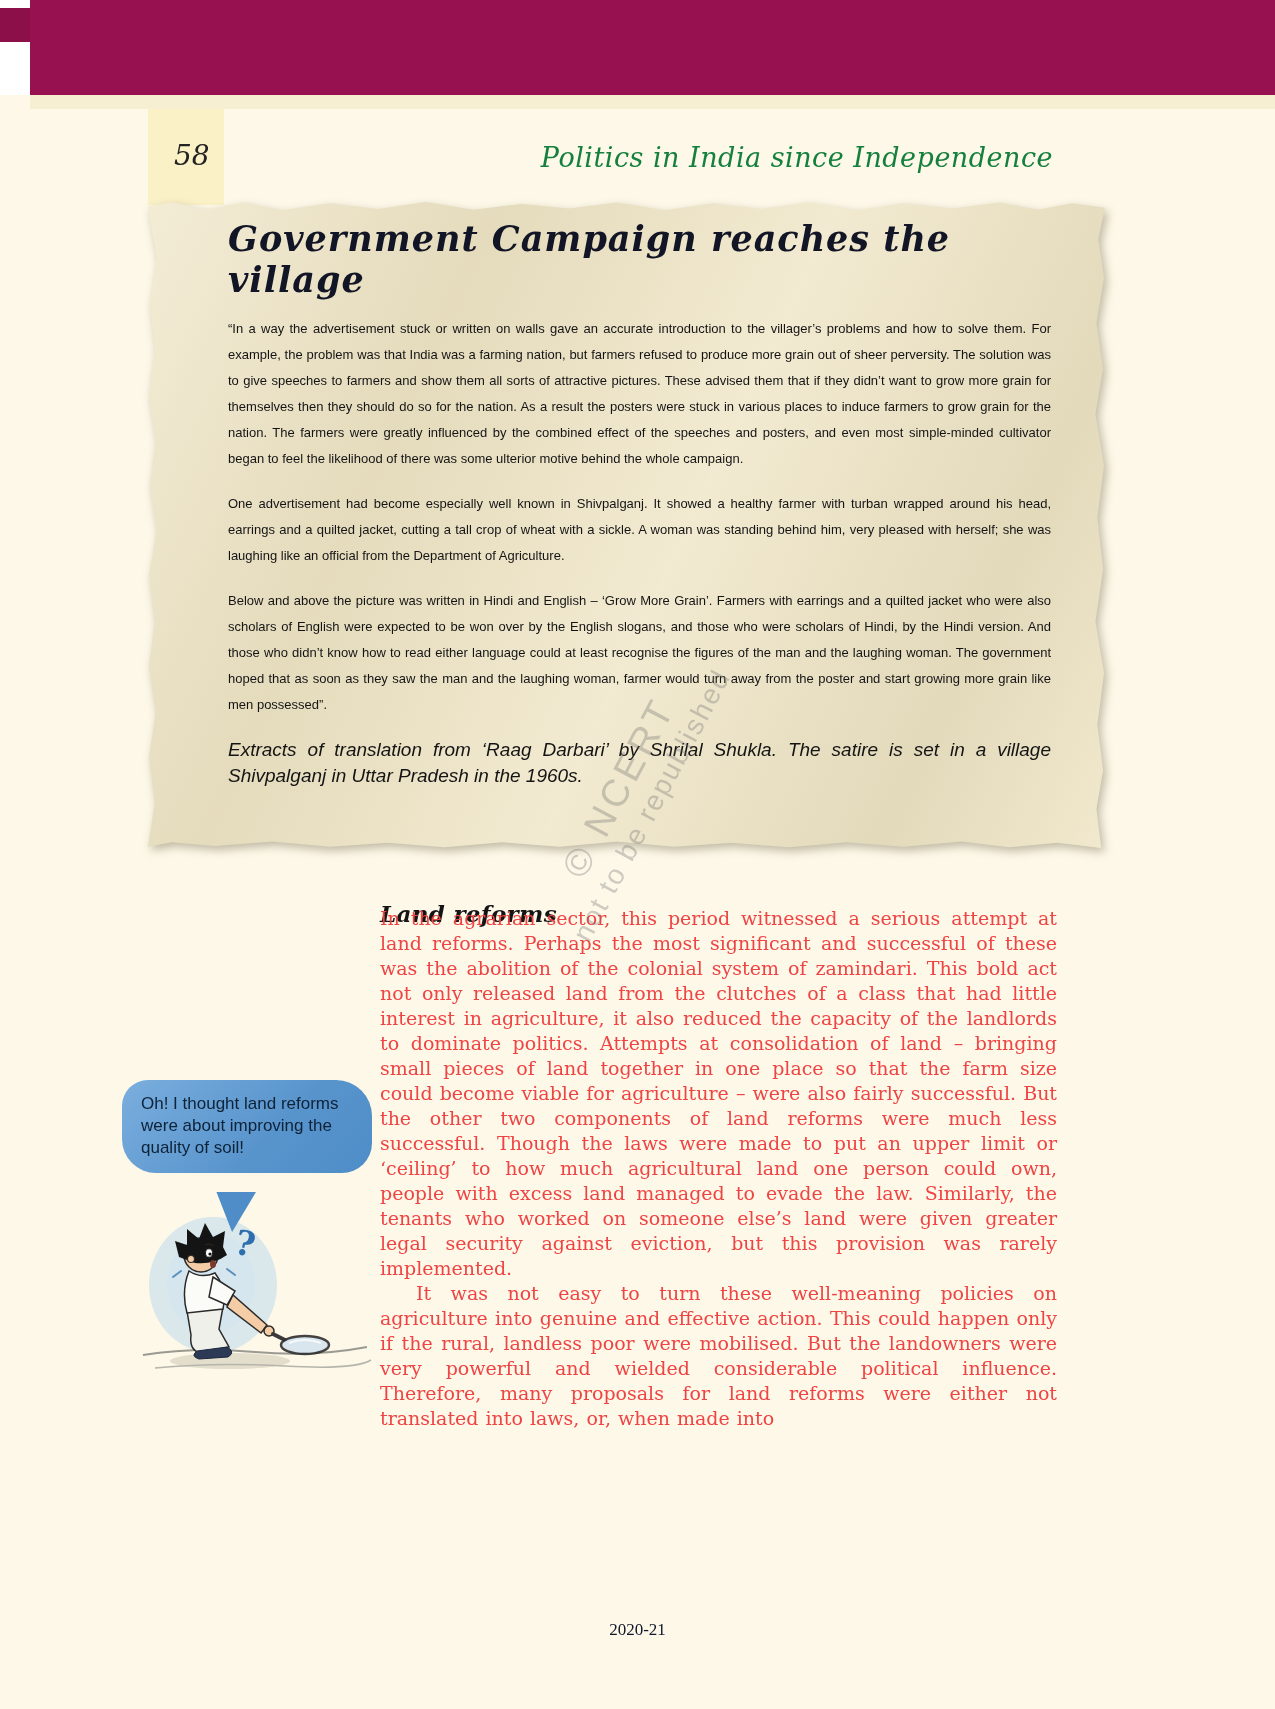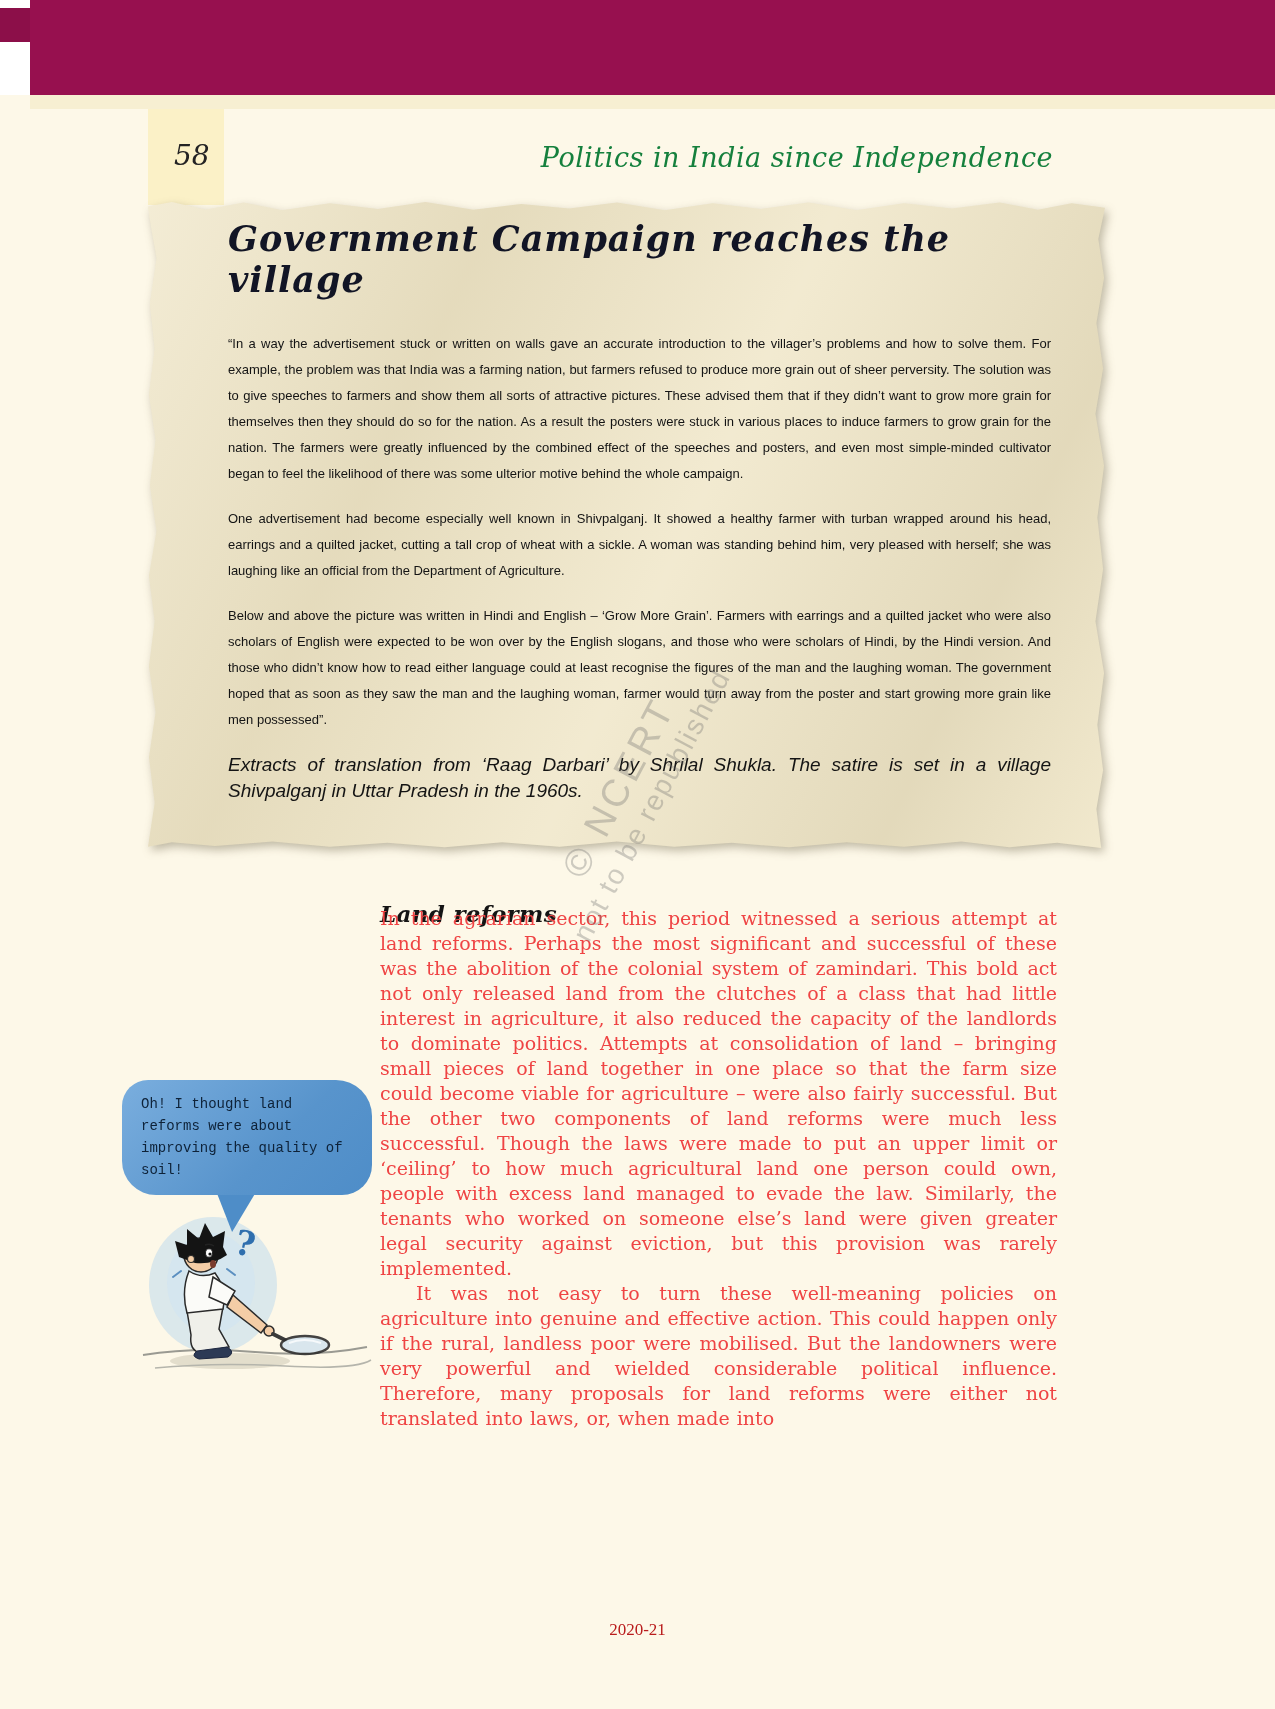--- a/index.html
+++ b/index.html
@@ -42,21 +42,21 @@
       99.3% 6%, 99.9% 12%, 99.1% 19%, 99.8% 26%, 99.0% 33%, 99.9% 41%, 99.2% 49%,
       99.8% 57%, 99.0% 65%, 99.9% 73%, 99.2% 81%, 99.8% 88%, 99.1% 94%, 99.6% 100%,
       95% 99.2%, 90% 99.9%, 85% 99.0%, 79% 99.8%, 73% 99.1%, 67% 99.9%, 61% 99.2%,
       55% 99.8%, 49% 99.0%, 43% 99.8%, 37% 99.1%, 31% 99.9%, 25% 99.2%, 19% 99.8%,
       13% 99.0%, 7% 99.7%, 2.5% 99.1%, 0% 99.8%,
       0.7% 93%, 0.1% 86%, 0.8% 79%, 0.1% 72%, 0.7% 65%, 0.1% 58%, 0.9% 51%, 0.2% 44%,
       0.8% 37%, 0.1% 30%, 0.7% 23%, 0.2% 16%, 0.9% 9%, 0.3% 4%);
   }
   .quote-title {
     font-family:"DejaVu Serif", serif; font-style:italic; font-weight:bold;
-    font-size:35px; color:#121525; letter-spacing:1px; margin:2px 0 31px 0;
+    font-size:35px; color:#121525; letter-spacing:1px; margin:2px 0 16px 0;
   }
   .quote-para {
     font-family:"Liberation Sans", sans-serif; font-size:13px; line-height:26px;
     text-align:justify; color:#141414; margin-bottom:19px;
   }
   .quote-source {
     font-family:"Liberation Sans", sans-serif; font-style:italic; font-size:19px;
     line-height:26px; text-align:justify; color:#141414;
   }
 
@@ -83,34 +83,34 @@
   .body-para + .body-para { text-indent:36px; }
 
   
   .speech-bubble {
     position:absolute; left:122px; top:1080px; width:250px; z-index:2;
     background:linear-gradient(135deg,#7aaede 0%, #5894cc 60%, #4e8dc8 100%);
     border-radius:26px 36px 30px 34px;
     padding:13px 16px 14px 19px;
   }
   .bubble-text {
-    font-family:Liberation Mono, monospace; font-size:14px; line-height:22px; color:#0e2238;
+    font-family:Liberation Sans, sans-serif; font-size:17px; line-height:22px; color:#0e2238;
   }
   .bubble-tail {
     position:absolute; left:210px; top:1192px; width:46px; height:40px; z-index:1;
     background:#4e8dc8; clip-path:polygon(14% 0, 100% 0, 48% 100%);
   }
 
   
   .cartoon { position:absolute; left:135px; top:1205px; width:240px; height:185px; }
 
   
   .footer-text {
     position:absolute; left:0; top:1620px; width:1275px; text-align:center;
-    font-family:"Liberation Serif", serif; font-size:17px; color:#b91c1c;
+    font-family:"Liberation Serif", serif; font-size:17px; color:#0f172a;
   }
 </style>
 </head>
 <body>
 
 <div class="edge-white"></div>
 <div class="edge-tab"></div>
 <div class="top-band"></div>
 <div class="band-sub"></div>
 

